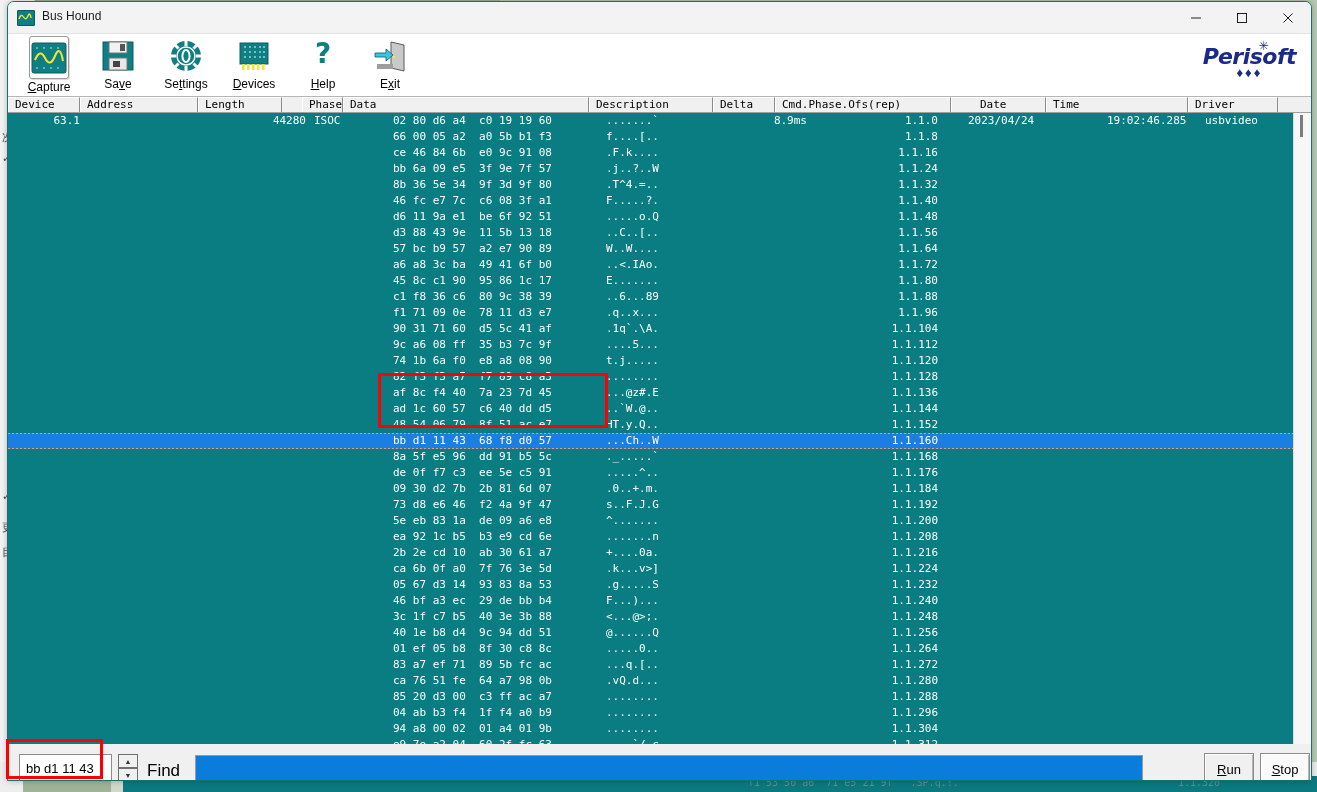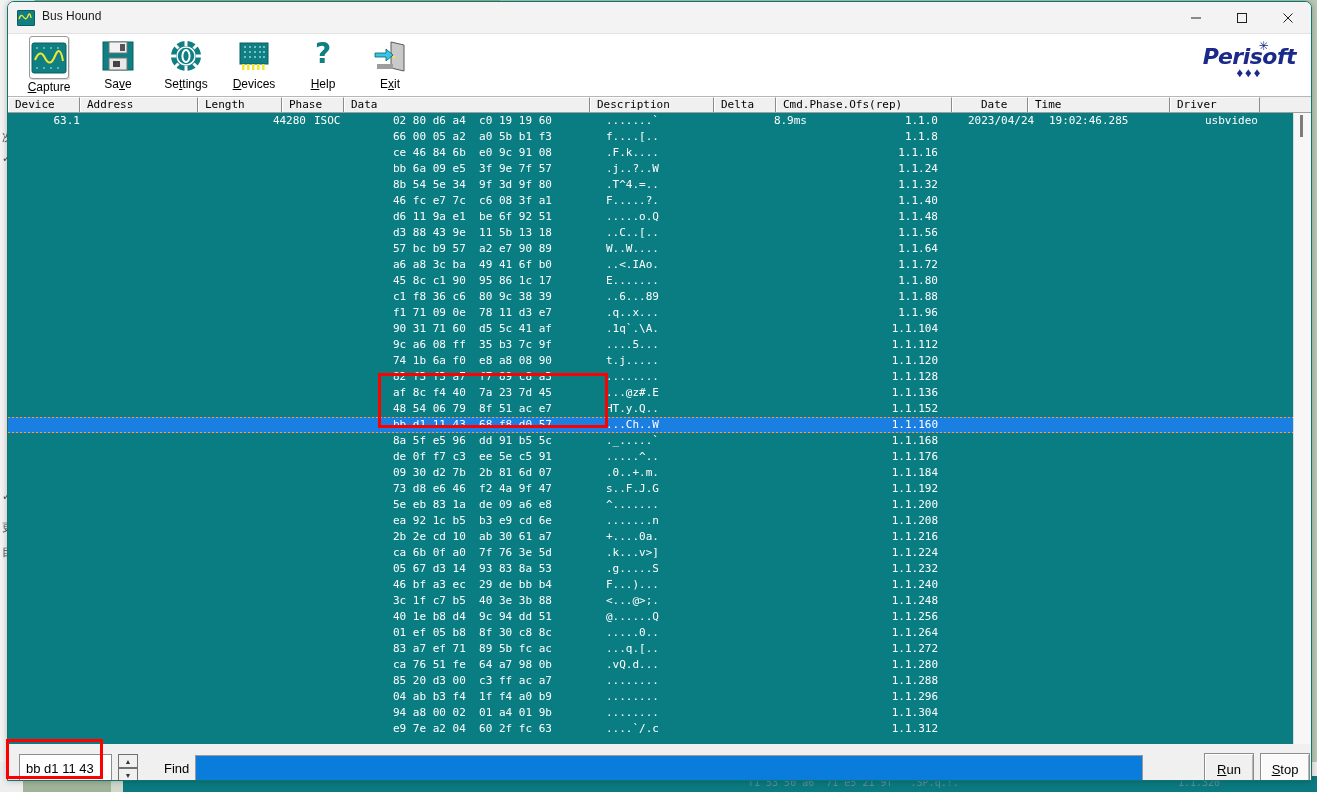--- a/index.html
+++ b/index.html
@@ -150,21 +150,21 @@
   }
   .cell { position: absolute; top: 0; white-space: pre; }
   .c-dev   { left: 0px;   width: 72px;  text-align: right; }
   .c-len   { left: 190px; width: 108px; text-align: right; }
   .c-pha   { left: 306px; width: 56px;  text-align: left; }
   .c-data  { left: 385px; }
   .c-desc  { left: 598px; }
   .c-delta { left: 737px; width: 62px;  text-align: right; }
   .c-ofs   { left: 805px; width: 125px; text-align: right; }
   .c-date  { left: 960px; }
-  .c-time  { left: 1041px; }
+  .c-time  { left: 1099px; }
   .c-drv   { left: 1197px; text-align: center; }
 
   
   .vscroll {
     position: absolute; right: 0; top: 0; width: 17px; height: 631px;
     background: #f7f7f7; border-left: 1px solid #dcdcdc;
   }
   .vthumb {
     position: absolute; left: 6px; top: 2px; width: 3px; height: 22px; background: #7d7d7d;
   }
@@ -184,22 +184,22 @@
   }
   .spin-half {
     position:absolute; left:0; width: 20px; height: 14px;
     border: 1px solid #707070; box-sizing: border-box; background:#f0f0f0;
     display:flex; align-items:center; justify-content:center;
     font-size: 7px; color:#333;
   }
   .spin-up { top: 0; }
   .spin-dn { top: 14px; }
   .find-label {
-    position: absolute; left: 156px; top: 17px;
-    font-size: 13px; color: #000;
+    position: absolute; left: 139px; top: 17px;
+    font-size: 17px; color: #000;
   }
   .progress {
     position: absolute; left: 187px; top: 11px; width: 948px; height: 26px;
     background: #0a7cdc; border: 1px solid #9a9a9a; box-sizing: border-box;
   }
   .btn {
     position: absolute; top: 9px; height: 31px; width: 48px;
     background: #f0f0f0; border: 1px solid #8d8d8d;
     box-shadow: inset 1px 1px 0 #ffffff, inset -1px -1px 0 #b5b5b5;
     font-size: 13px; color: #000;
@@ -386,49 +386,50 @@
         <div class="star">✳</div>
         <div class="word">Perisoft</div>
         <div class="dots">♦♦♦</div>
       </div>
     </div>
 
     <div class="grid-head">
       <div class="gh" style="width:72px;">Device</div>
       <div class="gh" style="width:118px;">Address</div>
       <div class="gh" style="width:84px;">Length</div>
-      <div class="gh" style="width:62px;">Phase</div>
+      <div class="gh" style="width:41px;margin-left:20px;">Phase</div>
       <div class="gh" style="width:246px;">Data</div>
       <div class="gh" style="width:124px;">Description</div>
       <div class="gh" style="width:62px;">Delta</div>
       <div class="gh" style="width:176px;">Cmd.Phase.Ofs(rep)</div>
-      <div class="gh" style="width:76px;padding-left:28px;">Date</div>
+      <div class="gh" style="width:95px;padding-left:28px;">Date</div>
       <div class="gh" style="width:142px;">Time</div>
       <div class="gh" style="width:90px;">Driver</div>
     </div>
 
     <div class="grid-body" id="grid-body">
       <div class="row"><div class="cell c-dev">63.1</div><div class="cell c-len">44280</div><div class="cell c-pha">ISOC</div><div class="cell c-data">02 80 d6 a4  c0 19 19 60</div><div class="cell c-desc">.......`</div><div class="cell c-delta">8.9ms</div><div class="cell c-ofs">1.1.0</div><div class="cell c-date">2023/04/24</div><div class="cell c-time">19:02:46.285</div><div class="cell c-drv">usbvideo</div></div>
         <div class="row"><div class="cell c-data">66 00 05 a2  a0 5b b1 f3</div><div class="cell c-desc">f....[..</div><div class="cell c-ofs">1.1.8</div></div>
         <div class="row"><div class="cell c-data">ce 46 84 6b  e0 9c 91 08</div><div class="cell c-desc">.F.k....</div><div class="cell c-ofs">1.1.16</div></div>
         <div class="row"><div class="cell c-data">bb 6a 09 e5  3f 9e 7f 57</div><div class="cell c-desc">.j..?..W</div><div class="cell c-ofs">1.1.24</div></div>
-        <div class="row"><div class="cell c-data">8b 54 5e 34  9f 3d 9f 80</div><div class="cell c-desc">.T^4.=..</div><div class="cell c-ofs">1.1.32</div></div>
+        <div class="row"><div class="cell c-data">8b 36 5e 34  9f 3d 9f 80</div><div class="cell c-desc">.T^4.=..</div><div class="cell c-ofs">1.1.32</div></div>
         <div class="row"><div class="cell c-data">46 fc e7 7c  c6 08 3f a1</div><div class="cell c-desc">F.....?.</div><div class="cell c-ofs">1.1.40</div></div>
         <div class="row"><div class="cell c-data">d6 11 9a e1  be 6f 92 51</div><div class="cell c-desc">.....o.Q</div><div class="cell c-ofs">1.1.48</div></div>
         <div class="row"><div class="cell c-data">d3 88 43 9e  11 5b 13 18</div><div class="cell c-desc">..C..[..</div><div class="cell c-ofs">1.1.56</div></div>
         <div class="row"><div class="cell c-data">57 bc b9 57  a2 e7 90 89</div><div class="cell c-desc">W..W....</div><div class="cell c-ofs">1.1.64</div></div>
         <div class="row"><div class="cell c-data">a6 a8 3c ba  49 41 6f b0</div><div class="cell c-desc">..&lt;.IAo.</div><div class="cell c-ofs">1.1.72</div></div>
         <div class="row"><div class="cell c-data">45 8c c1 90  95 86 1c 17</div><div class="cell c-desc">E.......</div><div class="cell c-ofs">1.1.80</div></div>
         <div class="row"><div class="cell c-data">c1 f8 36 c6  80 9c 38 39</div><div class="cell c-desc">..6...89</div><div class="cell c-ofs">1.1.88</div></div>
         <div class="row"><div class="cell c-data">f1 71 09 0e  78 11 d3 e7</div><div class="cell c-desc">.q..x...</div><div class="cell c-ofs">1.1.96</div></div>
         <div class="row"><div class="cell c-data">90 31 71 60  d5 5c 41 af</div><div class="cell c-desc">.1q`.\A.</div><div class="cell c-ofs">1.1.104</div></div>
         <div class="row"><div class="cell c-data">9c a6 08 ff  35 b3 7c 9f</div><div class="cell c-desc">....5...</div><div class="cell c-ofs">1.1.112</div></div>
         <div class="row"><div class="cell c-data">74 1b 6a f0  e8 a8 08 90</div><div class="cell c-desc">t.j.....</div><div class="cell c-ofs">1.1.120</div></div>
         <div class="row"><div class="cell c-data">82 f3 f3 a7  f7 89 c8 a3</div><div class="cell c-desc">........</div><div class="cell c-ofs">1.1.128</div></div>
         <div class="row"><div class="cell c-data">af 8c f4 40  7a 23 7d 45</div><div class="cell c-desc">...@z#.E</div><div class="cell c-ofs">1.1.136</div></div>
+        <div class="row"><div class="cell c-data">ad 1c 60 57  c6 40 dd d5</div><div class="cell c-desc">..`W.@..</div><div class="cell c-ofs">1.1.144</div></div>
         <div class="row"><div class="cell c-data">48 54 06 79  8f 51 ac e7</div><div class="cell c-desc">HT.y.Q..</div><div class="cell c-ofs">1.1.152</div></div>
         <div class="row sel"><div class="cell c-data">bb d1 11 43  68 f8 d0 57</div><div class="cell c-desc">...Ch..W</div><div class="cell c-ofs">1.1.160</div></div>
         <div class="row"><div class="cell c-data">8a 5f e5 96  dd 91 b5 5c</div><div class="cell c-desc">._.....`</div><div class="cell c-ofs">1.1.168</div></div>
         <div class="row"><div class="cell c-data">de 0f f7 c3  ee 5e c5 91</div><div class="cell c-desc">.....^..</div><div class="cell c-ofs">1.1.176</div></div>
         <div class="row"><div class="cell c-data">09 30 d2 7b  2b 81 6d 07</div><div class="cell c-desc">.0..+.m.</div><div class="cell c-ofs">1.1.184</div></div>
         <div class="row"><div class="cell c-data">73 d8 e6 46  f2 4a 9f 47</div><div class="cell c-desc">s..F.J.G</div><div class="cell c-ofs">1.1.192</div></div>
         <div class="row"><div class="cell c-data">5e eb 83 1a  de 09 a6 e8</div><div class="cell c-desc">^.......</div><div class="cell c-ofs">1.1.200</div></div>
         <div class="row"><div class="cell c-data">ea 92 1c b5  b3 e9 cd 6e</div><div class="cell c-desc">.......n</div><div class="cell c-ofs">1.1.208</div></div>
         <div class="row"><div class="cell c-data">2b 2e cd 10  ab 30 61 a7</div><div class="cell c-desc">+....0a.</div><div class="cell c-ofs">1.1.216</div></div>
         <div class="row"><div class="cell c-data">ca 6b 0f a0  7f 76 3e 5d</div><div class="cell c-desc">.k...v&gt;]</div><div class="cell c-ofs">1.1.224</div></div>

